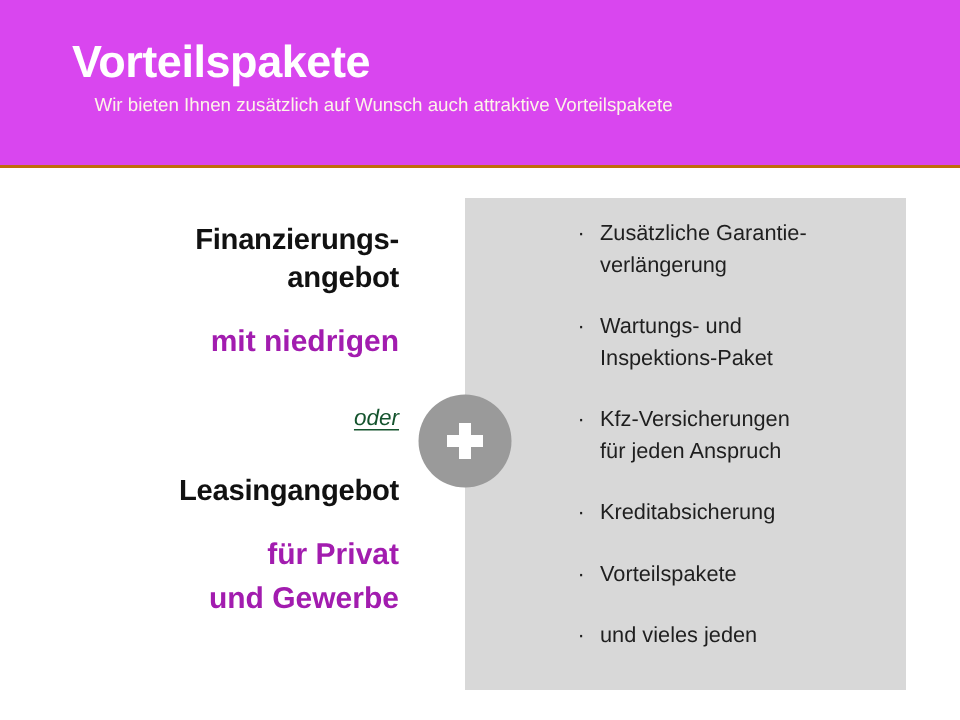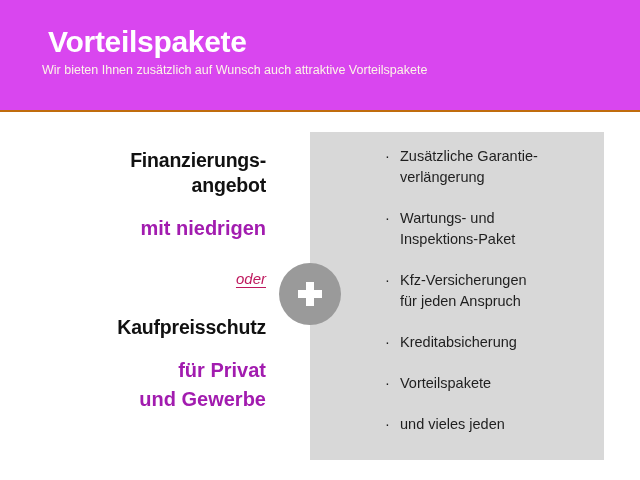--- a/index.html
+++ b/index.html
@@ -35,21 +35,21 @@
     top: 27px;
     font-size: 30px;
     font-weight: bold;
     letter-spacing: -0.3px;
     color: #ffffff;
     line-height: 1;
     white-space: nowrap;
   }
   #header-subtitle {
     position: absolute;
-    left: 42px;
+    left: 63px;
     top: 64px;
     font-size: 12.5px;
     font-weight: normal;
     color: #fdf4e8;
     line-height: 1;
     white-space: nowrap;
   }
 
   
   #benefits-panel {
@@ -146,21 +146,21 @@
     line-height: 1.42;
     color: #a21caf;
   }
   #financing-detail {
     margin-top: 16px;
   }
   #offer-separator {
     margin-top: 28px;
     font-size: 15px;
     font-style: italic;
-    color: #be185d;
+    color: #14532d;
   }
   #offer-separator span {
     text-decoration: underline;
     text-underline-offset: 3px;
   }
   #leasing-heading {
     margin-top: 28px;
   }
   #leasing-detail {
     margin-top: 16px;
@@ -183,21 +183,21 @@
 
   <div class="offer-detail" id="financing-detail">
     <div>mit niedrigen</div>
   </div>
 
   <div id="offer-separator">
     <span>oder</span>
   </div>
 
   <div class="offer-heading" id="leasing-heading">
-    <div>Kaufpreisschutz</div>
+    <div>Leasingangebot</div>
   </div>
 
   <div class="offer-detail" id="leasing-detail">
     <div>für Privat</div>
     <div>und Gewerbe</div>
   </div>
 
 </div>
 
 <div id="benefits-panel">

